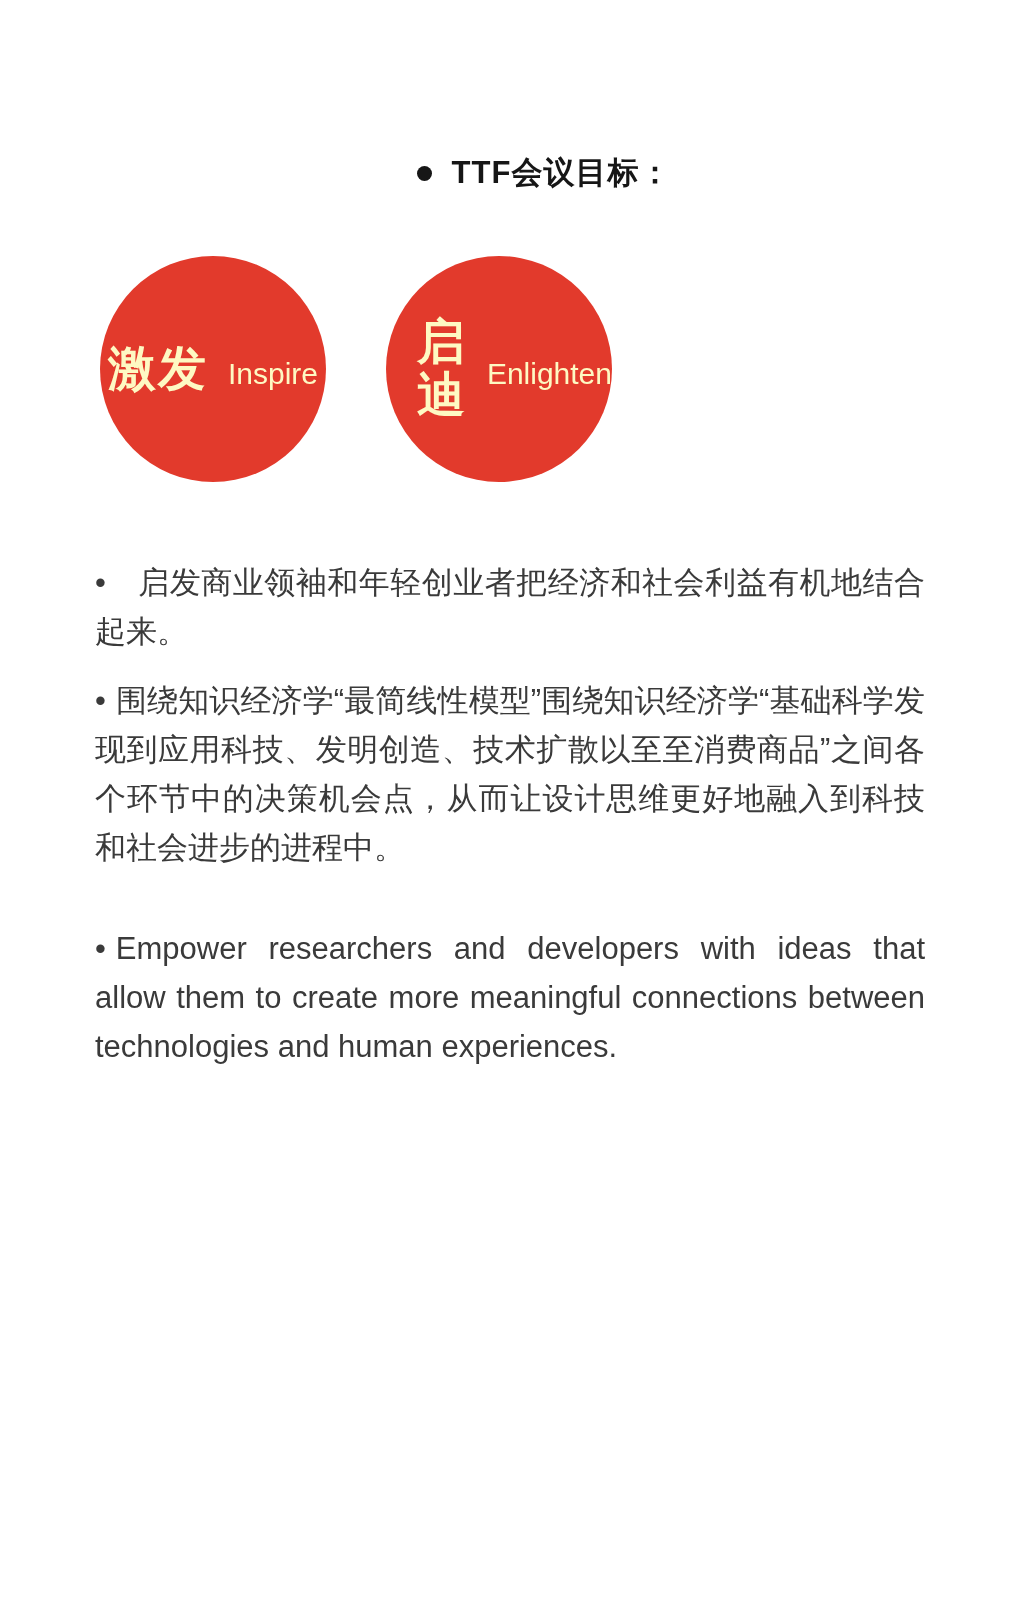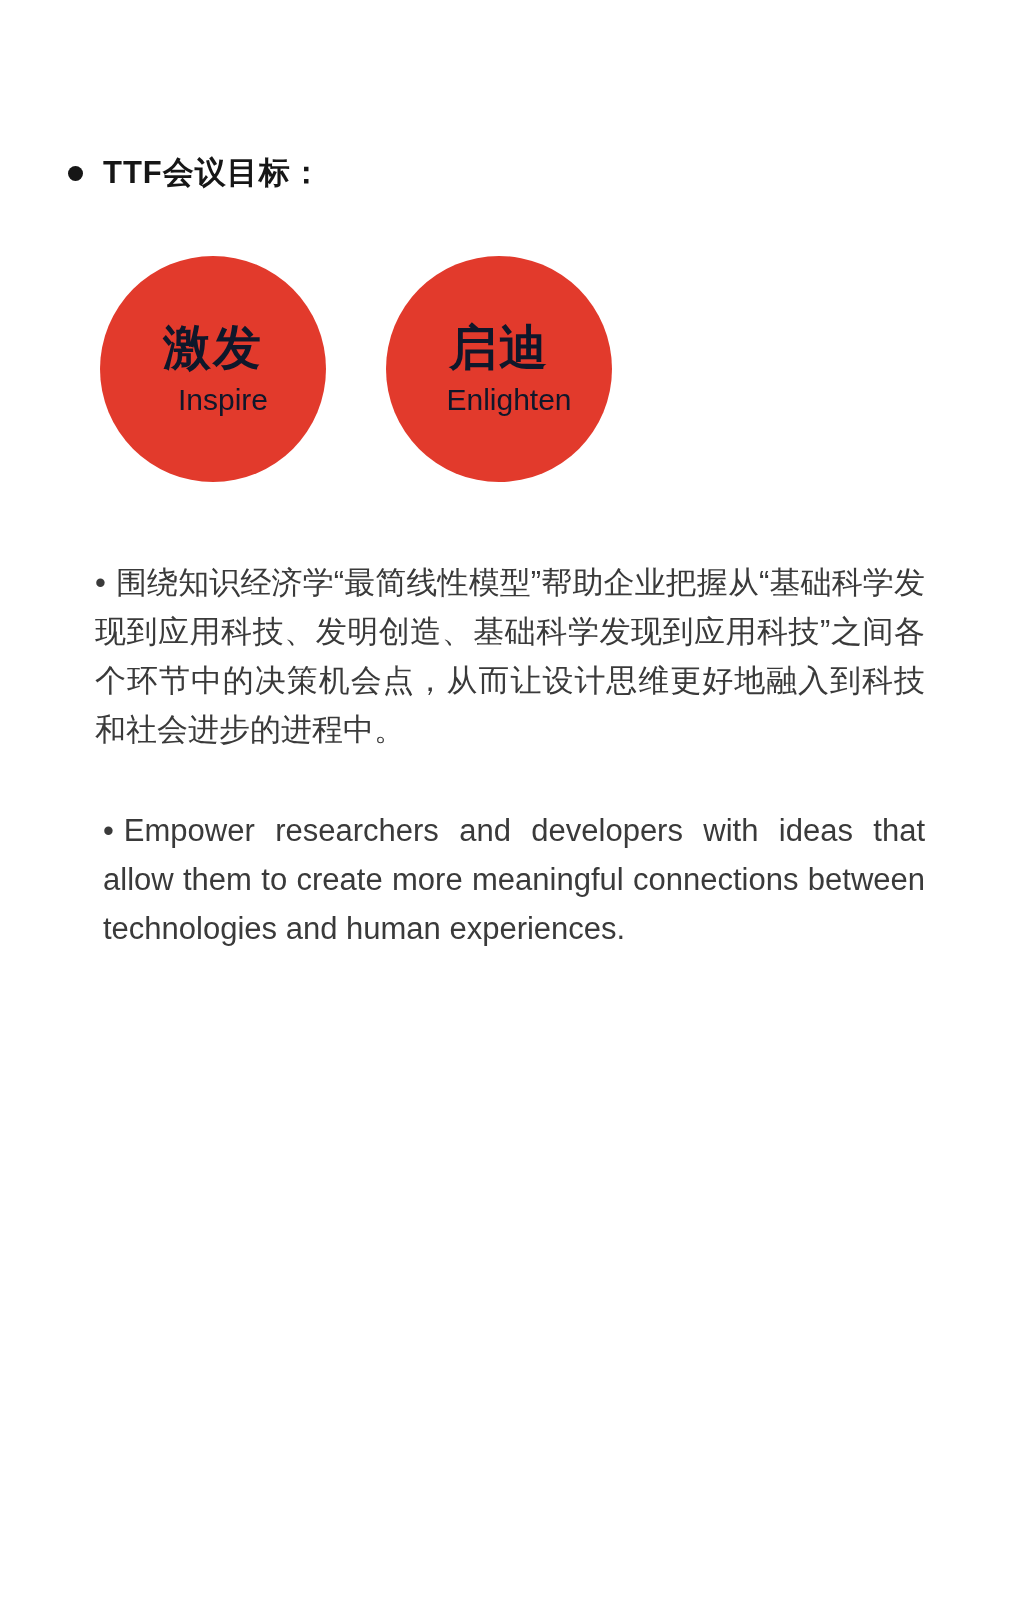--- a/index.html
+++ b/index.html
@@ -13,20 +13,21 @@
     overflow: hidden;
   }
   .page { width: 1020px; height: 1614px; background: #ffffff; }
 
   
   .title-row {
     display: flex;
     align-items: center;
     padding-top: 152px;
     margin-left: 68px;
+    justify-content: center;
   }
   .title-dot {
     width: 15px;
     height: 15px;
     border-radius: 50%;
     background: #161616;
     margin-right: 20px;
     flex: 0 0 auto;
   }
   .title-text {
@@ -40,23 +41,23 @@
   .circles {
     display: flex;
     gap: 60px;
     margin: 62px 0 0 100px;
   }
   .circle {
     width: 226px;
     height: 226px;
     border-radius: 50%;
     background: #e23a2c;
-    color: #0f172a;
+    color: #fef9c3;
     display: flex;
-    flex-direction: column;
+    flex-direction: row;
     align-items: center;
     justify-content: center;
     text-align: right;
   }
   .circle-zh {
     font-size: 48px;
     font-weight: bold;
     line-height: 1.1;
     letter-spacing: 2px;
   }
@@ -105,20 +106,21 @@
       <div class="circle-zh">激发</div>
       <div class="circle-en">Inspire</div>
     </div>
     <div class="circle" style="background: rgb(226, 58, 44);">
       <div class="circle-zh">启迪</div>
       <div class="circle-en">Enlighten</div>
     </div>
   </div>
 
   <div class="bullets zh-bullets">
-    <p class="para" style="color: rgb(58, 58, 58);"><span class="marker gap-narrow" style="color: rgb(58, 58, 58);">•</span><span>围绕知识经济学“最简线性模型”帮助企业把握从“基础科学发现到应用科技、发明创造、基础科学发现到应用科技”之间各个环节中的决策机会点，从而让设计思维更好地融入到科技和社会进步的进程中。</span></p>
+    <p class="para" style="color: rgb(58, 58, 58);"><span class="marker gap-wide" style="color: rgb(58, 58, 58);">•</span><span>启发商业领袖和年轻创业者把经济和社会利益有机地结合起来。</span></p>
+    <p class="para" style="color: rgb(58, 58, 58);"><span class="marker gap-narrow" style="color: rgb(58, 58, 58);">•</span><span>围绕知识经济学“最简线性模型”围绕知识经济学“基础科学发现到应用科技、发明创造、技术扩散以至至消费商品”之间各个环节中的决策机会点，从而让设计思维更好地融入到科技和社会进步的进程中。</span></p>
   </div>
 
   <div class="bullets en-bullets">
-    <p class="para" style="color: rgb(58, 58, 58); margin-left: 8px;"><span class="marker gap-narrow" style="color: rgb(58, 58, 58);">•</span><span>Empower researchers and developers with ideas that allow them to create more meaningful connections between technologies and human experiences.</span></p>
+    <p class="para" style="color: rgb(58, 58, 58);"><span class="marker gap-narrow" style="color: rgb(58, 58, 58);">•</span><span>Empower researchers and developers with ideas that allow them to create more meaningful connections between technologies and human experiences.</span></p>
   </div>
 
 </div>
 
 </body></html>

